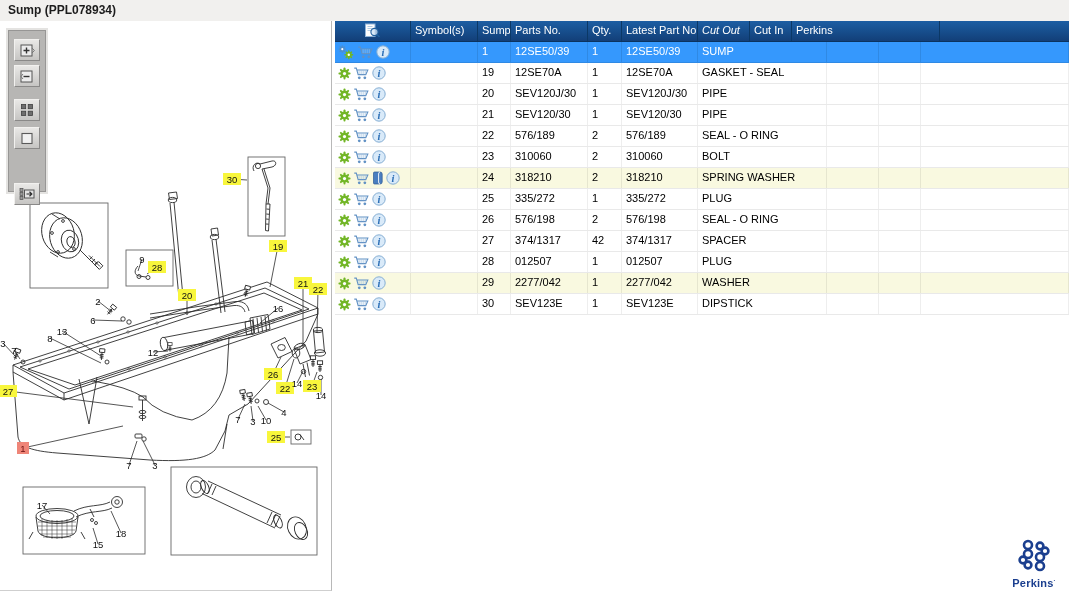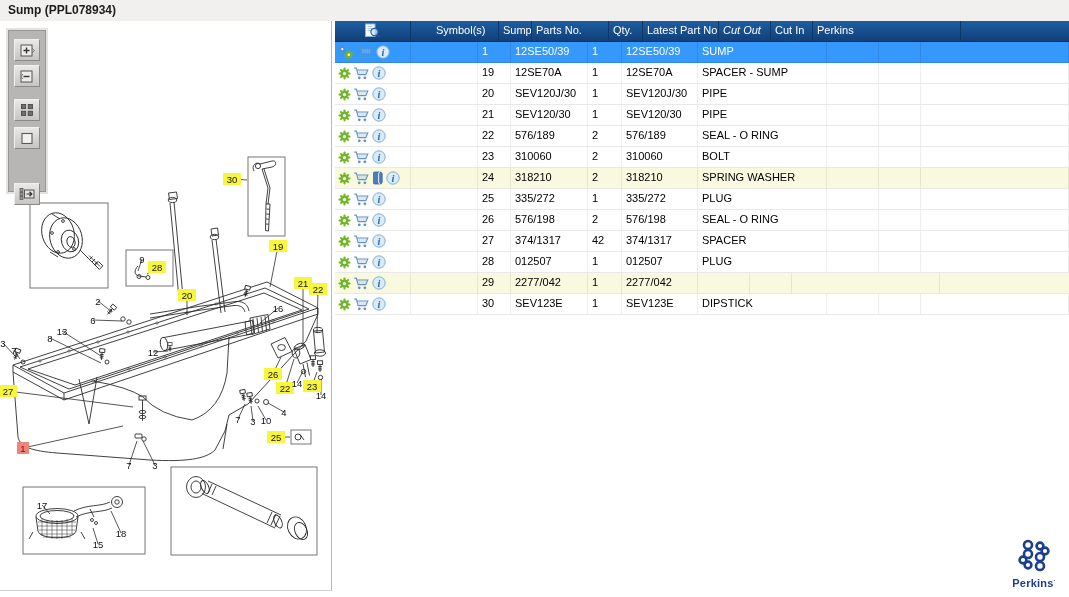--- a/index.html
+++ b/index.html
@@ -376,21 +376,21 @@
 <div class="grid">
   <div class="hdr" id="grid-header">
       <div class="hcell icon-cell" style="width: 76px;">
         <svg width="17" height="16" viewBox="0 0 17 16">
       <rect x="1.5" y="1" width="9.5" height="12.5" fill="#fdfdfd" stroke="#8fb4d9"></rect>
       <path d="M3.5 3.5 h5 M3.5 5.5 h5 M3.5 7.5 h5" stroke="#a8c6e2" stroke-width="0.9"></path>
       <circle cx="10.5" cy="9" r="3.6" fill="#cfe3f5" fill-opacity="0.75" stroke="#1f5f9e" stroke-width="1.1"></circle>
       <path d="M13 11.5 L15.5 14" stroke="#1f5f9e" stroke-width="1.6"></path>
     </svg>
       </div>
-      <div class="hcell" style="width: 67px; margin-left: 21px;">Symbol(s)</div>
+      <div class="hcell" style="width: 67px;">Symbol(s)</div>
       <div class="hcell" style="width: 33px;">Sump</div>
       <div class="hcell" style="width: 77px;">Parts No.</div>
       <div class="hcell" style="width: 34px;">Qty.</div>
       <div class="hcell" style="width: 76px;">Latest Part No.</div>
       <div class="hcell" style="width: 52px; font-style: italic;">Cut Out</div>
       <div class="hcell" style="width: 42px;">Cut In</div>
       <div class="hcell" style="width: 148px;">Perkins</div>
     </div>
   <div id="grid-body">
       <div class="row sel">
@@ -459,21 +459,21 @@
           <svg width="14" height="14" viewBox="0 0 14 14">
       <circle cx="7" cy="7" r="6.2" fill="#d9eaf9" stroke="#85aed3"></circle>
       <text x="7" y="11" text-anchor="middle" font-family="Liberation Serif, serif" font-size="10.5" font-style="italic" font-weight="bold" fill="#2a6db5">i</text>
     </svg>
         </div>
         <div class="cell" style="width: 67px;"></div>
         <div class="cell" style="width: 33px;">19</div>
         <div class="cell" style="width: 77px;">12SE70A</div>
         <div class="cell" style="width: 34px;">1</div>
         <div class="cell" style="width: 76px;">12SE70A</div>
-        <div class="cell" style="width: 129px;">SPACER - SUMP</div>
+        <div class="cell" style="width: 129px;">GASKET - SEAL</div>
         <div class="cell" style="width: 52px;"></div>
         <div class="cell" style="width: 42px;"></div>
         <div class="cell" style="width: 148px;"></div>
       </div>
       <div class="row">
         <div class="cell selcol" style="width: 76px;">
           <svg width="13" height="13" viewBox="0 0 16 16">
     <g fill="#72b626">
       <rect x="6.8" y="0.6" width="2.4" height="14.8" rx="1"></rect>
       <rect x="6.8" y="0.6" width="2.4" height="14.8" rx="1" transform="rotate(45 8 8)"></rect>
@@ -793,20 +793,21 @@
           <svg width="14" height="14" viewBox="0 0 14 14">
       <circle cx="7" cy="7" r="6.2" fill="#d9eaf9" stroke="#85aed3"></circle>
       <text x="7" y="11" text-anchor="middle" font-family="Liberation Serif, serif" font-size="10.5" font-style="italic" font-weight="bold" fill="#2a6db5">i</text>
     </svg>
         </div>
         <div class="cell" style="width: 67px;"></div>
         <div class="cell" style="width: 33px;">29</div>
         <div class="cell" style="width: 77px;">2277/042</div>
         <div class="cell" style="width: 34px;">1</div>
         <div class="cell" style="width: 76px;">2277/042</div>
+        <div class="cell" style="width: 129px;">WASHER</div>
         <div class="cell" style="width: 52px;"></div>
         <div class="cell" style="width: 42px;"></div>
         <div class="cell" style="width: 148px;"></div>
       </div>
       <div class="row">
         <div class="cell selcol" style="width: 76px;">
           <svg width="13" height="13" viewBox="0 0 16 16">
     <g fill="#72b626">
       <rect x="6.8" y="0.6" width="2.4" height="14.8" rx="1"></rect>
       <rect x="6.8" y="0.6" width="2.4" height="14.8" rx="1" transform="rotate(45 8 8)"></rect>

